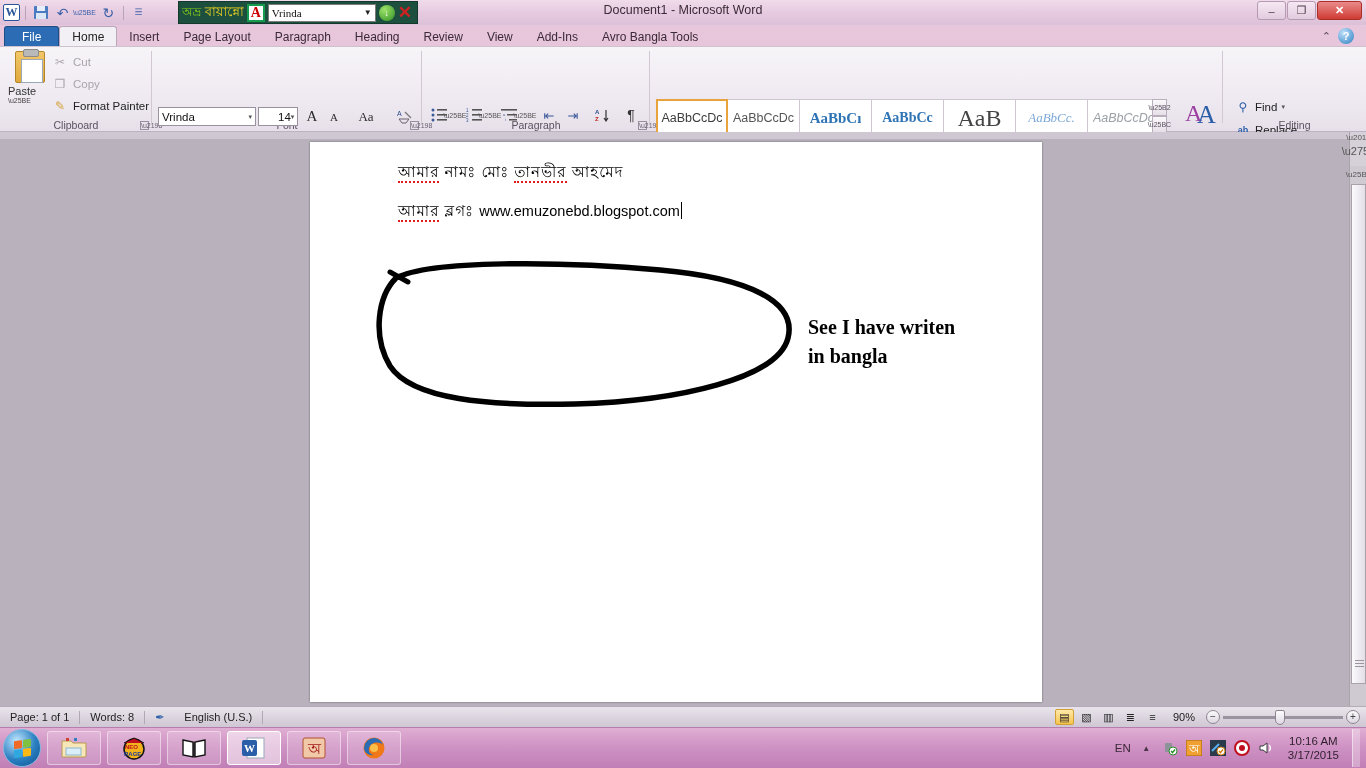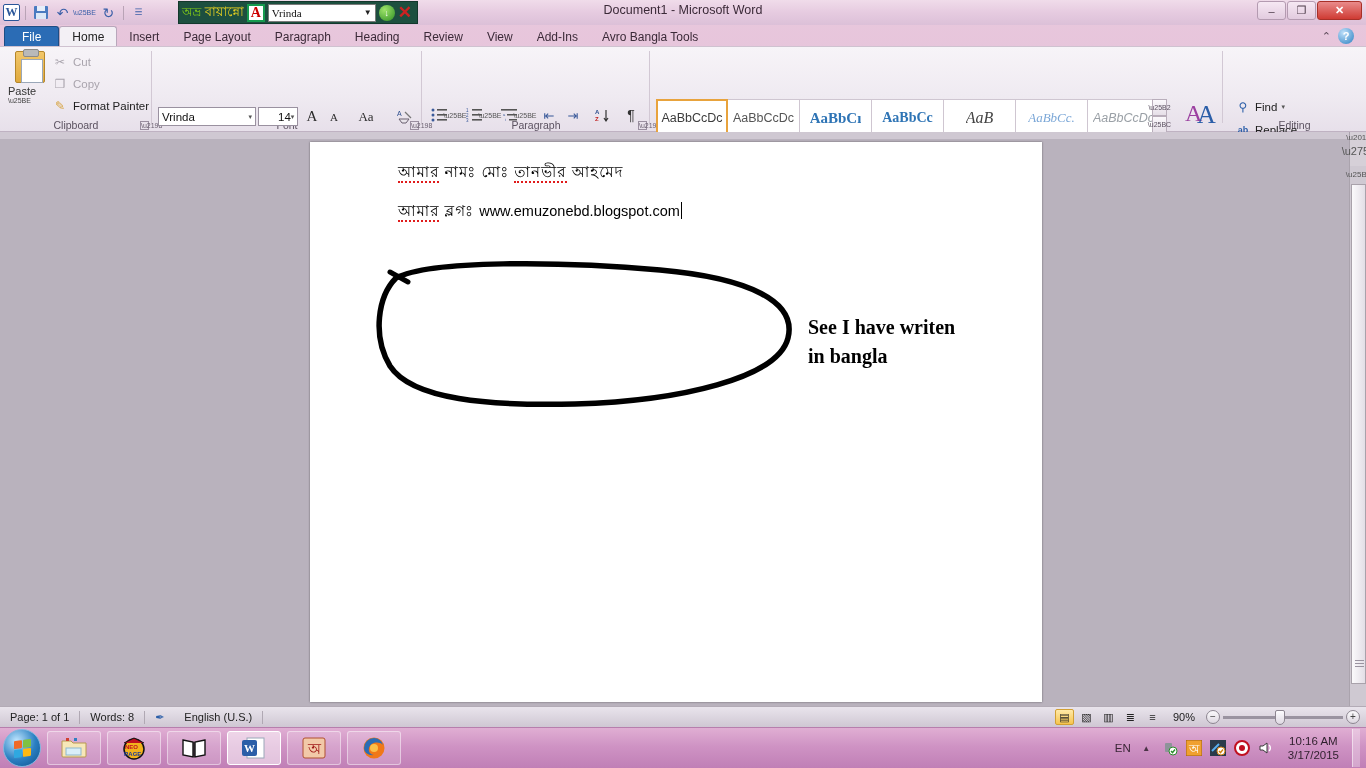--- a/index.html
+++ b/index.html
@@ -473,21 +473,21 @@
   </div>
   <div class="stylebox" style="left:800px;border-left:none;">
     <span class="sp" style="color:#2e74b5;font-weight:bold;font-size:15px;font-family:'Liberation Serif',serif;">AaBbCı</span>
     <span class="sn">Heading 1</span>
   </div>
   <div class="stylebox" style="left:872px;border-left:none;">
     <span class="sp" style="color:#2e74b5;font-weight:bold;font-size:14px;font-family:'Liberation Serif',serif;">AaBbCc</span>
     <span class="sn">Heading 2</span>
   </div>
   <div class="stylebox" style="left:944px;border-left:none;">
-    <span class="sp" style="color:#444;font-size:16px;font-family:'Liberation Serif',serif;font-style:italic;">AaB</span>
+    <span class="sp" style="color:#444;font-size:24px;font-family:'Liberation Serif',serif;">AaB</span>
     <span class="sn">Title</span>
   </div>
   <div class="stylebox" style="left:1016px;border-left:none;">
     <span class="sp" style="color:#7ba7d7;font-style:italic;font-size:13px;font-family:'Liberation Serif',serif;">AaBbCc.</span>
     <span class="sn">Subtitle</span>
   </div>
   <div class="stylebox" style="left:1088px;border-left:none;">
     <span class="sp" style="color:#9aa0a6;font-style:italic;">AaBbCcDc</span>
     <span class="sn">Subtle Em...</span>
   </div>

